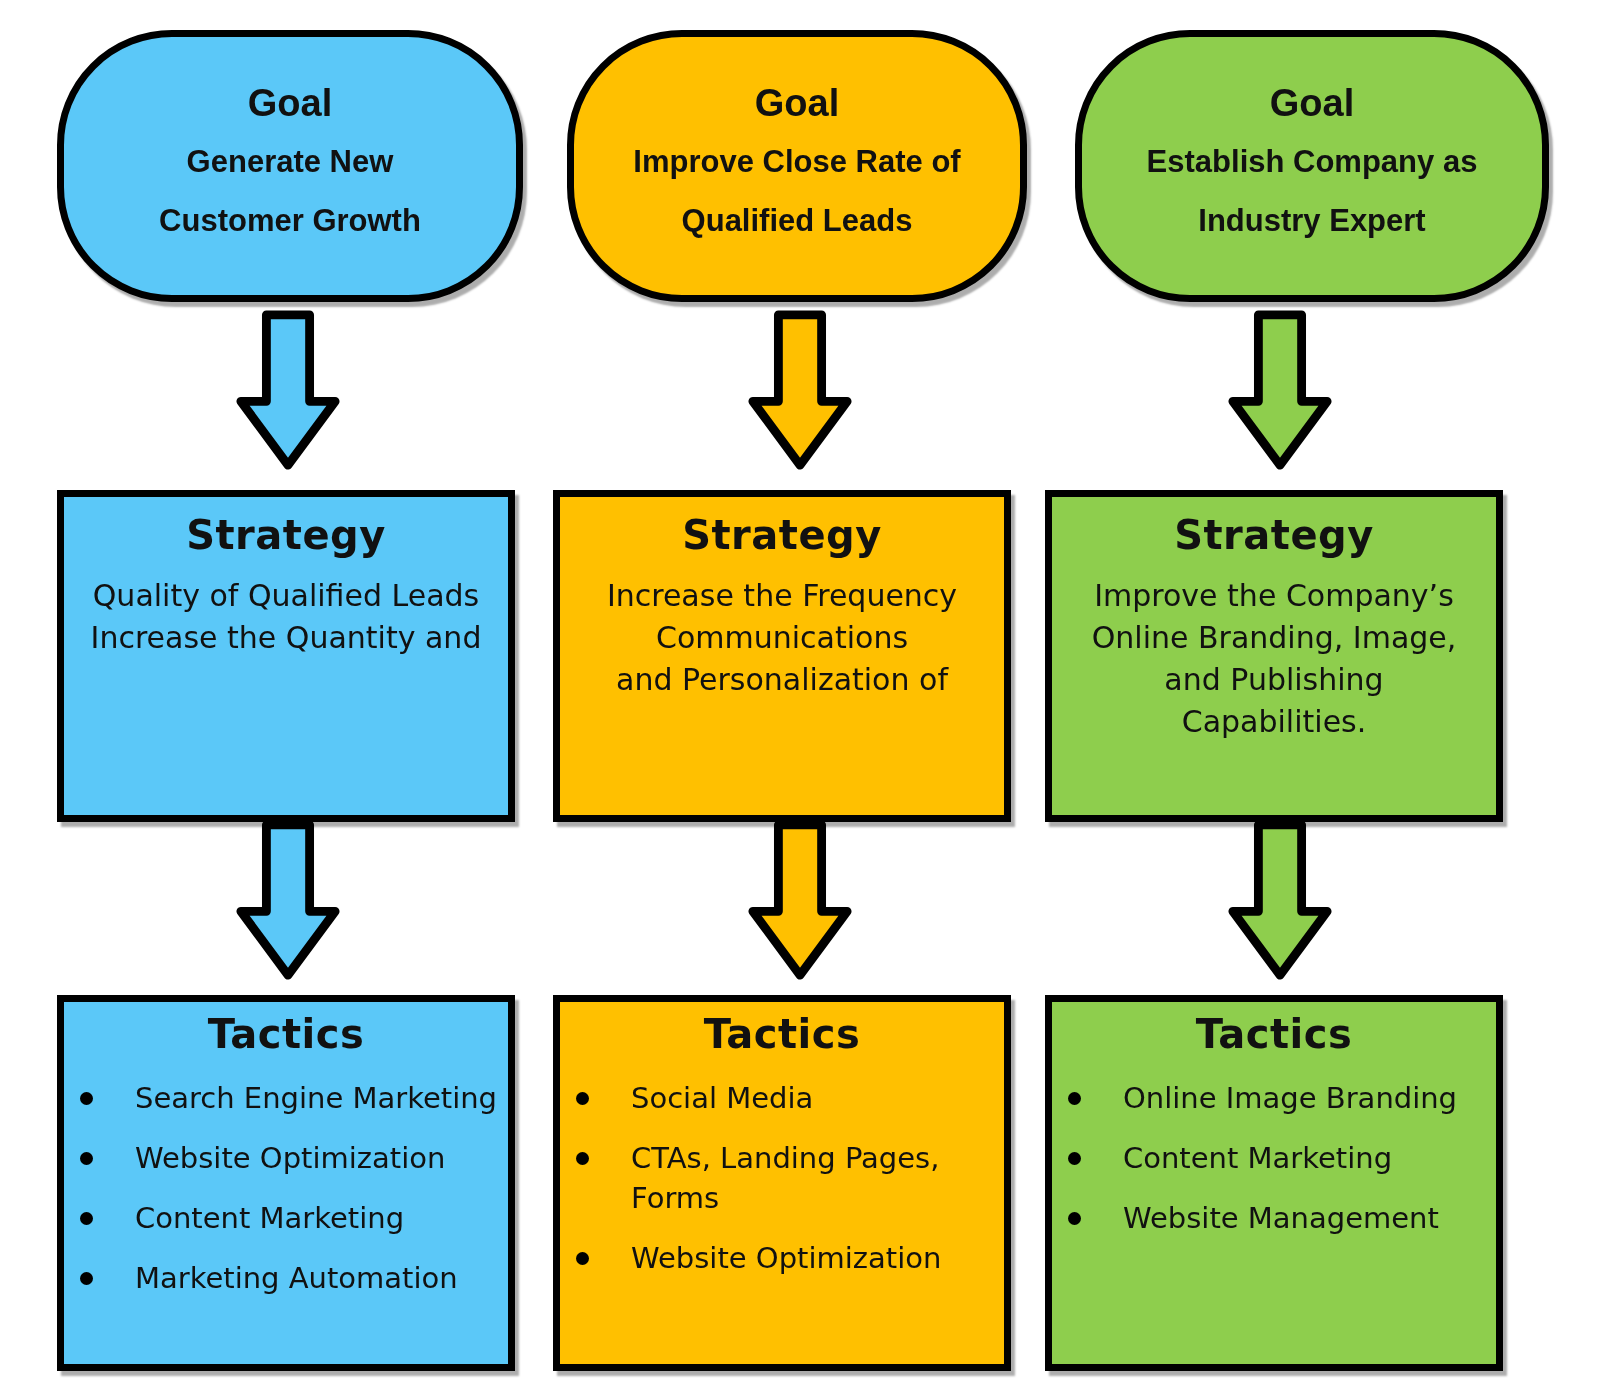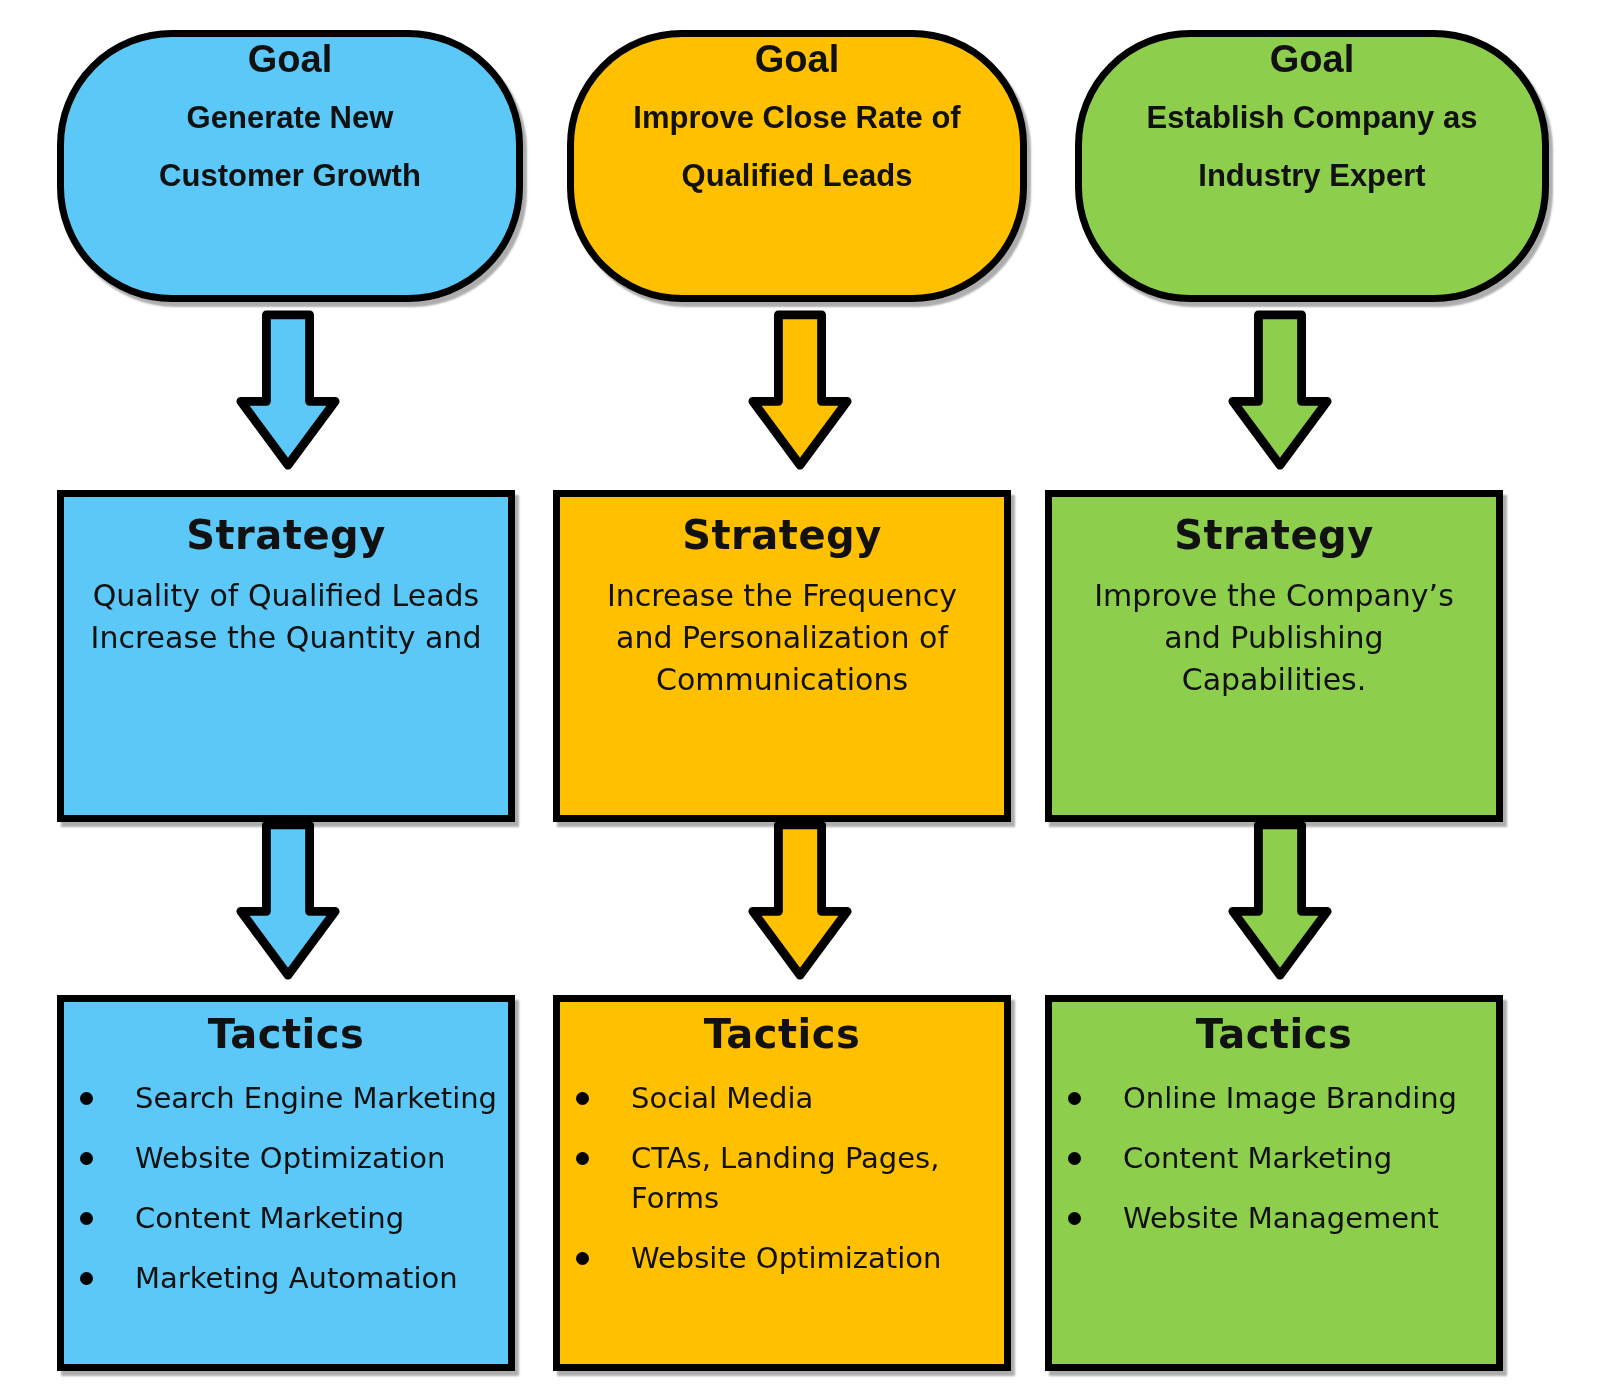--- a/index.html
+++ b/index.html
@@ -31,21 +31,21 @@
     top: 30px;
     left: 0;
     width: 452px;
     height: 258px;
     border: 7px solid #000000;
     border-radius: 115px;
     box-shadow: 4px 5px 2px rgba(0,0,0,0.32);
     display: flex;
     flex-direction: column;
     align-items: center;
-    justify-content: flex-start;
+    justify-content: center;
     text-align: center;
     font-family: "Liberation Sans", sans-serif;
   }
   .col2 .goal { transform: translateX(14px); width: 446px; }
   .col3 .goal { transform: translateX(30px); width: 460px; }
   .goal-title {
     font-size: 38px;
     font-weight: bold;
     line-height: 1.2;
     margin-bottom: 6px;
@@ -187,22 +187,22 @@
     </div>
 
     <svg class="arrow arrow1" viewBox="0 0 110 165">
       <path d="M33 5 H77 V93 H103 L55 158 L7 93 H33 Z" stroke="#000000" stroke-width="9" stroke-linejoin="round" fill="#FFC000"></path>
     </svg>
 
     <div class="strategy" style="background-color: rgb(255, 192, 0);">
       <div class="box-title">Strategy</div>
       <div class="strategy-body">
         <div>Increase the Frequency</div>
+        <div>Communications</div>
         <div>and Personalization of</div>
-        <div>Communications</div>
       </div>
     </div>
 
     <svg class="arrow arrow2" viewBox="0 0 110 165">
       <path d="M33 5 H77 V93 H103 L55 158 L7 93 H33 Z" stroke="#000000" stroke-width="9" stroke-linejoin="round" fill="#FFC000"></path>
     </svg>
 
     <div class="tactics" style="background-color: rgb(255, 192, 0);">
       <div class="box-title">Tactics</div>
       <ul class="tactics-list">
@@ -230,20 +230,21 @@
     </div>
 
     <svg class="arrow arrow1" viewBox="0 0 110 165">
       <path d="M33 5 H77 V93 H103 L55 158 L7 93 H33 Z" stroke="#000000" stroke-width="9" stroke-linejoin="round" fill="#8ECE4D"></path>
     </svg>
 
     <div class="strategy" style="background-color: rgb(142, 206, 77);">
       <div class="box-title">Strategy</div>
       <div class="strategy-body">
         <div>Improve the Company’s</div>
+        <div>Online Branding, Image,</div>
         <div>and Publishing</div>
         <div>Capabilities.</div>
       </div>
     </div>
 
     <svg class="arrow arrow2" viewBox="0 0 110 165">
       <path d="M33 5 H77 V93 H103 L55 158 L7 93 H33 Z" stroke="#000000" stroke-width="9" stroke-linejoin="round" fill="#8ECE4D"></path>
     </svg>
 
     <div class="tactics" style="background-color: rgb(142, 206, 77);">

